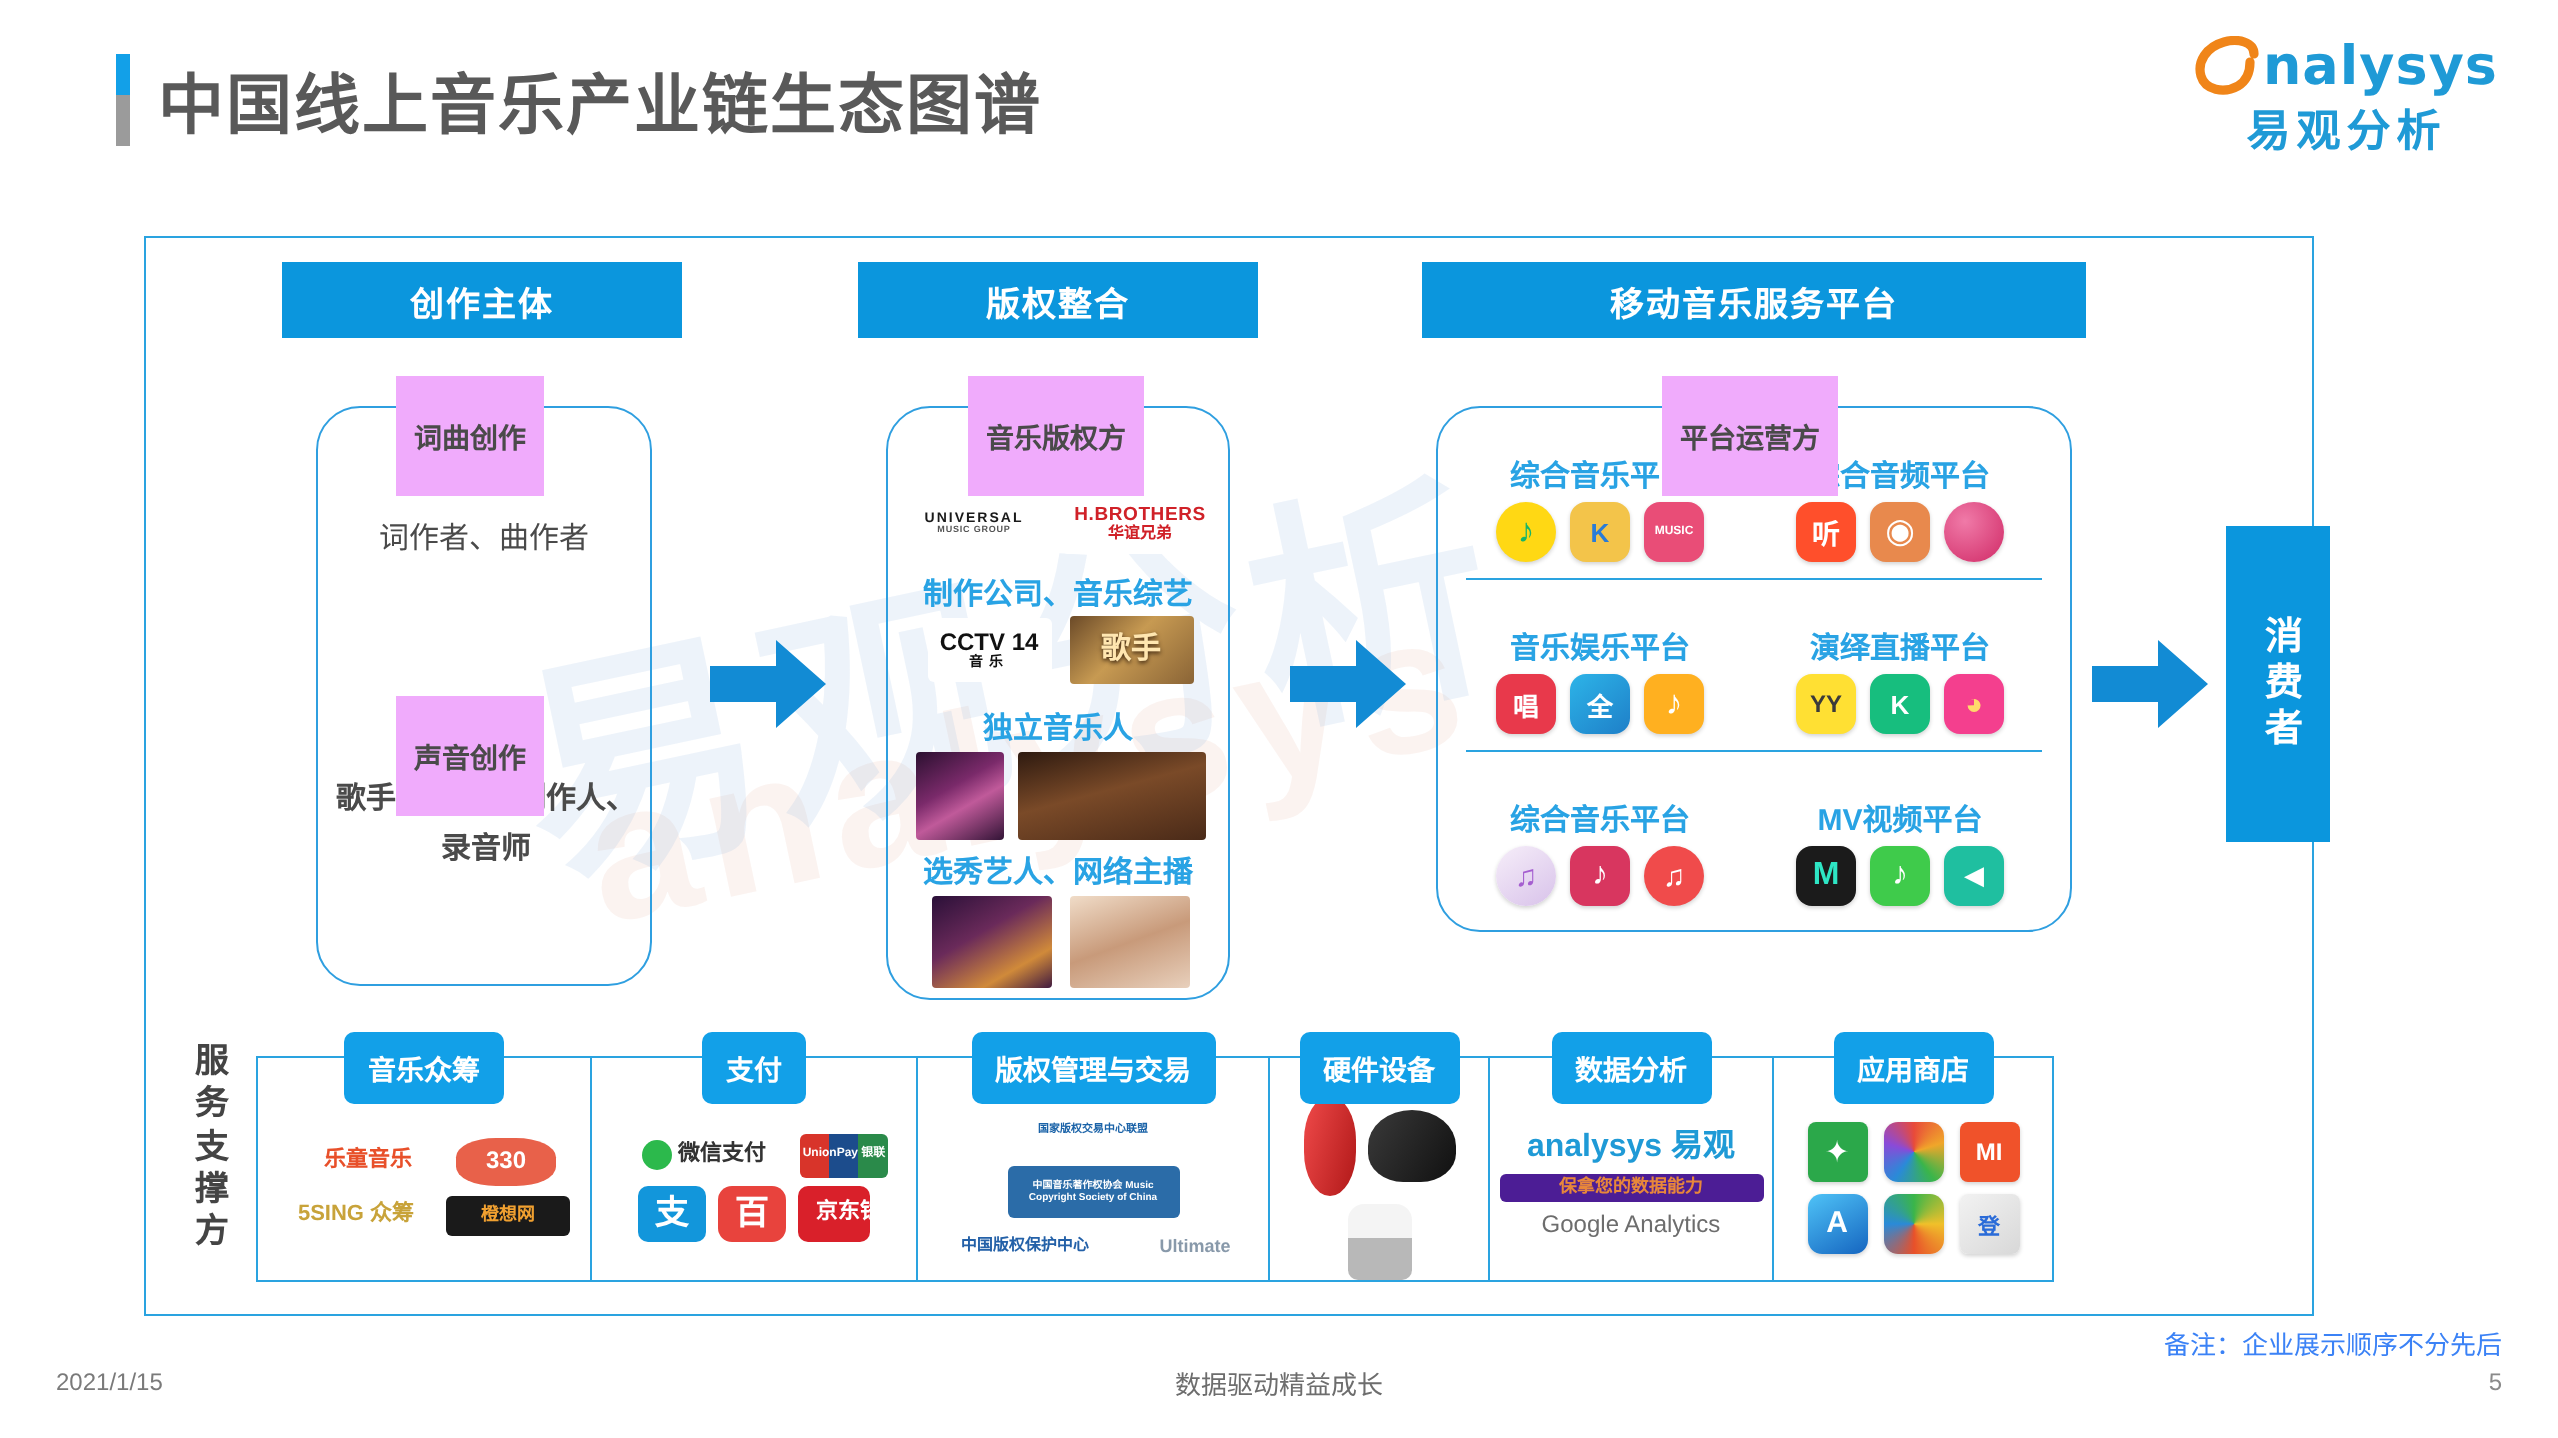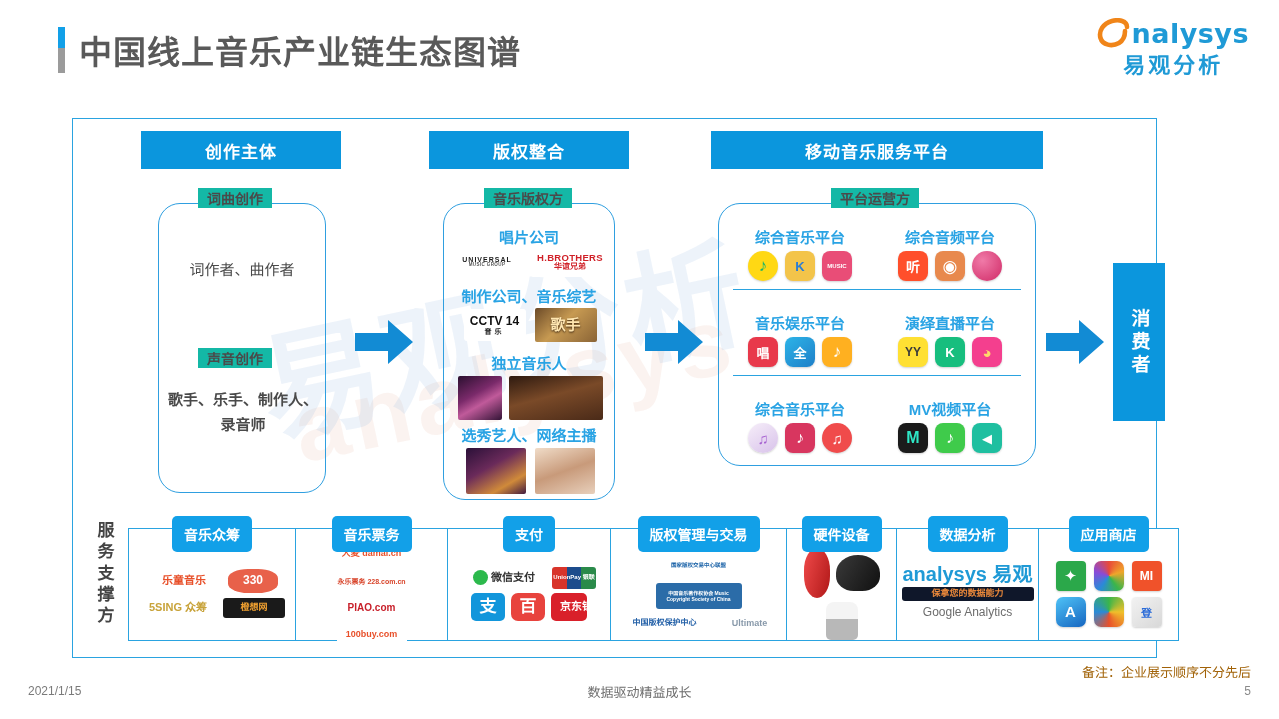--- a/index.html
+++ b/index.html
@@ -36,22 +36,22 @@
   .frame{position:absolute;left:72px;top:118px;width:1085px;height:540px;border:1.5px solid #2aa3e0;box-sizing:border-box;background:transparent;}
 
   
   .colhead{position:absolute;background:#0b96dd;color:#fff;font-size:17px;font-weight:bold;
     display:flex;align-items:center;justify-content:center;letter-spacing:1px;}
 
   
   .stage{position:absolute;border:1.6px solid #2f9fe0;border-radius:22px;box-sizing:border-box;background:transparent;}
 
   
-  .tag{position:absolute;background:#14b8a6;color:#4a4a4a;font-size:14px;font-weight:bold;
-    display:flex;align-items:center;justify-content:center;padding:0 9px;white-space:nowrap;z-index:5;}
+  .tag{position:absolute;background:#f0abfc;color:#4a4a4a;font-size:14px;font-weight:bold;
+    display:flex;align-items:center;justify-content:center;padding:20px 9px;white-space:nowrap;z-index:5;}
 
   
   .subhead{color:#29a3e4;font-size:15px;font-weight:bold;text-align:center;white-space:nowrap;}
 
   
   .arrow{position:absolute;}
 
   
   .consumer{position:absolute;background:#0b96dd;color:#fff;display:flex;align-items:center;justify-content:center;}
   .consumer span{writing-mode:vertical-rl;text-orientation:upright;font-size:19px;font-weight:bold;letter-spacing:4px;}
@@ -79,21 +79,21 @@
   .appicon.round{border-radius:50%;}
   .iconrow{display:flex;gap:7px;justify-content:center;margin-top:4px;}
 
   
   .pf-cell{position:absolute;}
   .divider{position:absolute;height:1px;background:#2aa3e0;}
 
   
   .foot-date{position:absolute;left:28px;top:684px;font-size:12px;color:#7a7a7a;}
   .foot-center{position:absolute;left:0;right:0;top:682px;text-align:center;font-size:13px;color:#6d6d6d;}
-  .foot-note{position:absolute;right:28px;top:662px;font-size:13px;color:#a16207;}
+  .foot-note{position:absolute;right:28px;top:662px;font-size:13px;color:#3b82f6;}
   .foot-page{position:absolute;right:28px;top:684px;font-size:12px;color:#8a8a8a;}
 
   
   .photo{border-radius:2px;background-size:cover;}
 </style>
 </head>
 <body>
 
 <div class="slide">
 
@@ -319,39 +319,20 @@
         </div>
         <div class="chip" style="width:78px;height:22px;background:#fff;color:#C8A33A;font-size:11px;">
           <span>5SING 众筹</span>
         </div>
         <div class="chip" style="width:62px;height:20px;background:#1a1a1a;color:#F0A030;font-size:9px;">
           <span>橙想网</span>
         </div>
       </div>
     </div>
 
-    <div class="svc-cell" style="width:152px;">
-      <div class="svc-cap">
-        <span>音乐票务</span>
-      </div>
-      <div class="svc-body">
-        <div class="chip" style="width:68px;height:24px;background:#fff;color:#E8502A;font-size:9px;">
-          <span>大麦 damai.cn</span>
-        </div>
-        <div class="chip" style="width:72px;height:24px;background:#fff;color:#D8442A;font-size:7px;">
-          <span>永乐票务 228.com.cn</span>
-        </div>
-        <div class="chip" style="width:68px;height:22px;background:#fff;color:#C8202A;font-size:10px;">
-          <span>PIAO.com</span>
-        </div>
-        <div class="chip" style="width:70px;height:22px;background:#fff;color:#E8502A;font-size:9px;">
-          <span>100buy.com</span>
-        </div>
-      </div>
-    </div>
 
     <div class="svc-cell" style="width:163px;">
       <div class="svc-cap">
         <span>支付</span>
       </div>
       <div class="svc-body">
         <div class="chip" style="width:84px;height:22px;background:#fff;color:#333;font-size:11px;">
           <span style="display:inline-block;width:15px;height:15px;border-radius:50%;background:#2CB94C;margin-right:3px;"></span>
           <span>微信支付</span>
         </div>
@@ -399,24 +380,24 @@
         <div style="width:44px;height:36px;border-radius:50% 50% 40% 40%;background:linear-gradient(120deg,#3a3a3a,#101010);"></div>
         <div style="width:32px;height:38px;border-radius:8px 8px 5px 5px;background:linear-gradient(180deg,#f4f4f4 0 45%,#b8b8b8 45% 100%);"></div>
       </div>
     </div>
 
     <div class="svc-cell" style="width:142px;">
       <div class="svc-cap">
         <span>数据分析</span>
       </div>
       <div class="svc-body" style="gap:2px;">
-        <div class="chip" style="width:132px;height:20px;background:#fff;color:#1F9AD6;font-size:20px;font-weight:bold;">
+        <div class="chip" style="width:132px;height:20px;background:#fff;color:#1F9AD6;font-size:16px;font-weight:bold;">
           <span>analysys 易观</span>
         </div>
-        <div class="chip" style="width:132px;height:14px;background:#0f172a;color:#E8873A;font-size:9px;">
+        <div class="chip" style="width:132px;height:14px;background:#4c1d95;color:#E8873A;font-size:9px;">
           <span>保拿您的数据能力</span>
         </div>
         <div class="chip" style="width:132px;height:20px;background:#fff;color:#6D6D6D;font-size:12px;font-weight:normal;">
           <span>Google Analytics</span>
         </div>
       </div>
     </div>
 
     <div class="svc-cell" style="width:141px;">
       <div class="svc-cap">

